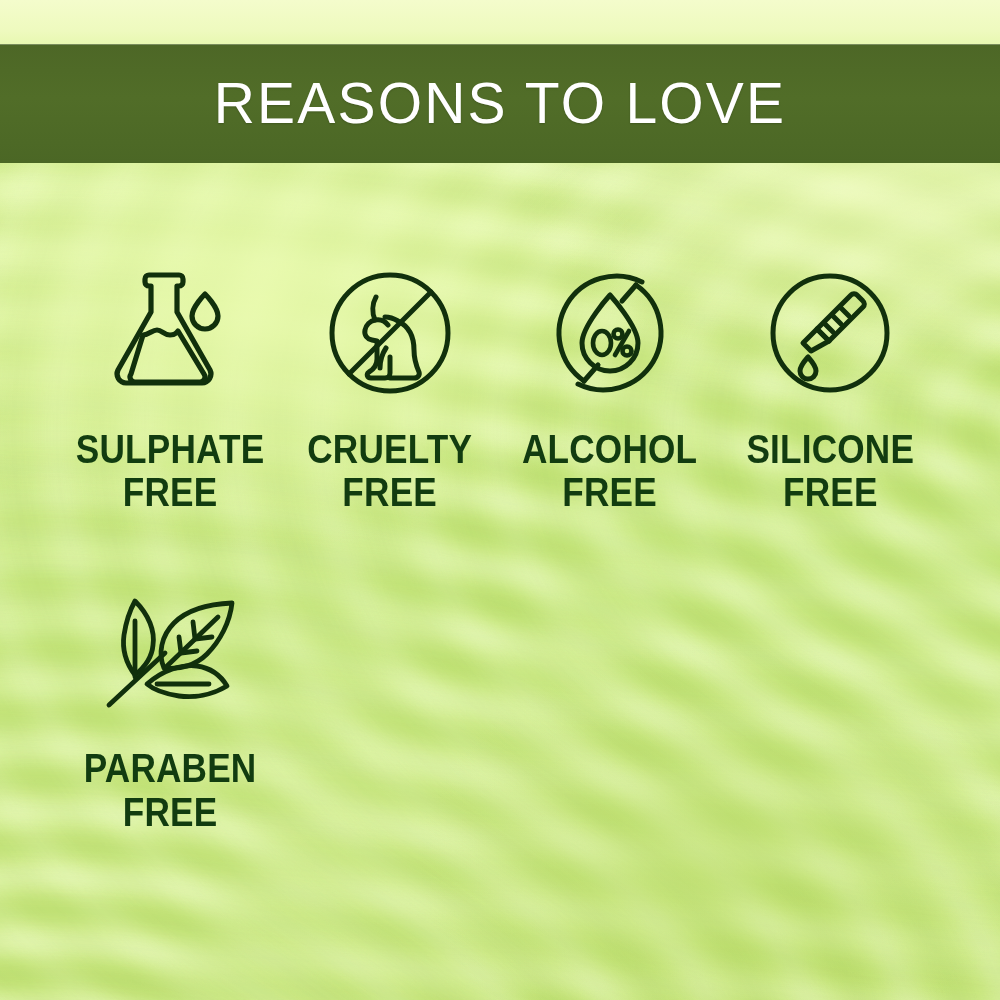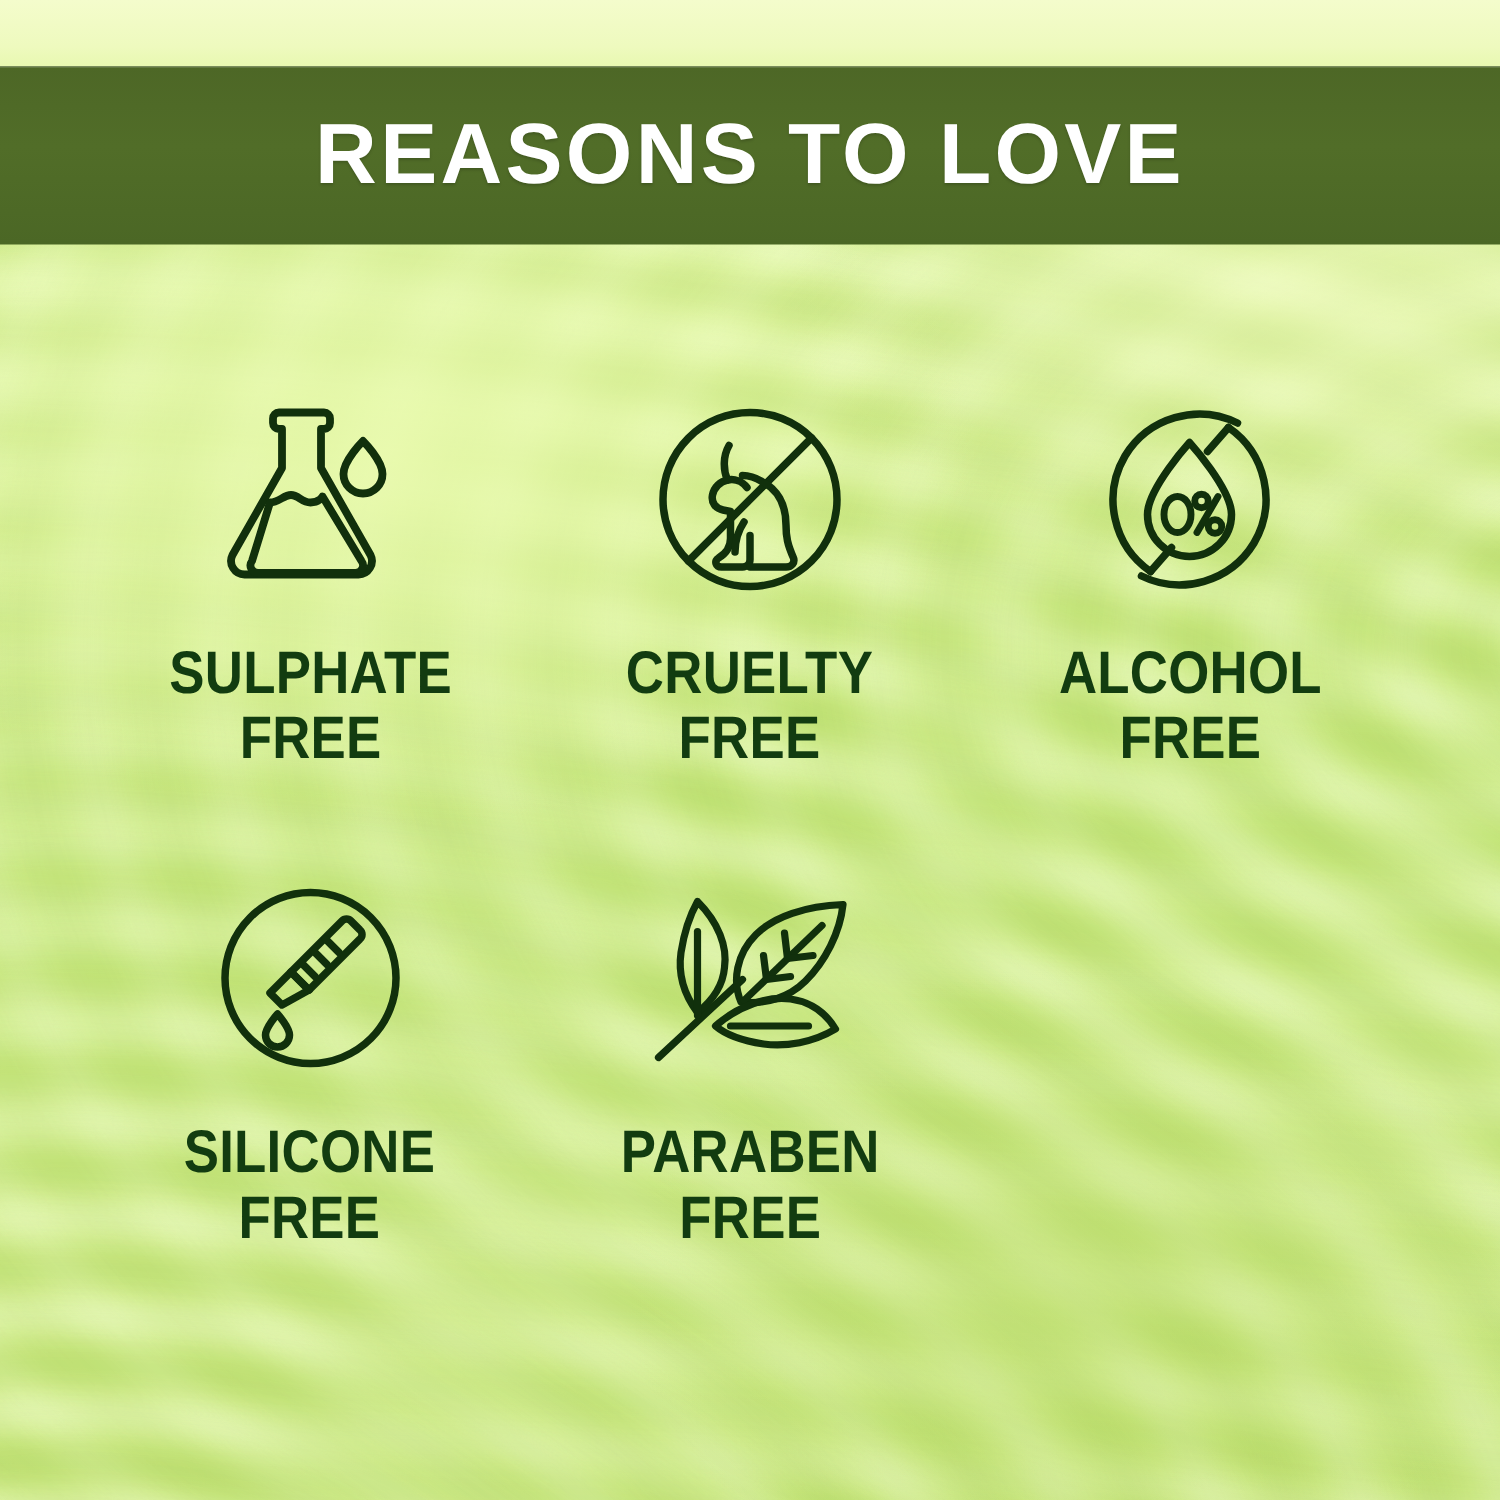--- a/index.html
+++ b/index.html
@@ -91,34 +91,34 @@
     background: linear-gradient(180deg, #4d6726 0%, #516d28 45%, #4b6725 100%);
     box-shadow: 0 1px 0 rgba(255,255,255,0.25) inset;
     display: flex;
     align-items: center;
     justify-content: center;
   }
   .banner-title {
     color: #ffffff;
     font-size: 57px;
     letter-spacing: 2.2px;
-    font-weight: 700;
+    font-weight: 400;
     white-space: nowrap;
     line-height: 1;
     text-shadow: 0 1px 2px rgba(0,0,0,0.18);
   }
 
   
   .grid {
     position: absolute;
     left: 60px;
     top: 255px;
     width: 880px;
     display: grid;
-    grid-template-columns: repeat(3, 1fr);
+    grid-template-columns: repeat(4, 1fr);
     row-gap: 60px;
   }
   .cell {
     display: flex;
     flex-direction: column;
     align-items: center;
   }
   .icon-wrap {
     height: 155px;
     display: flex;

